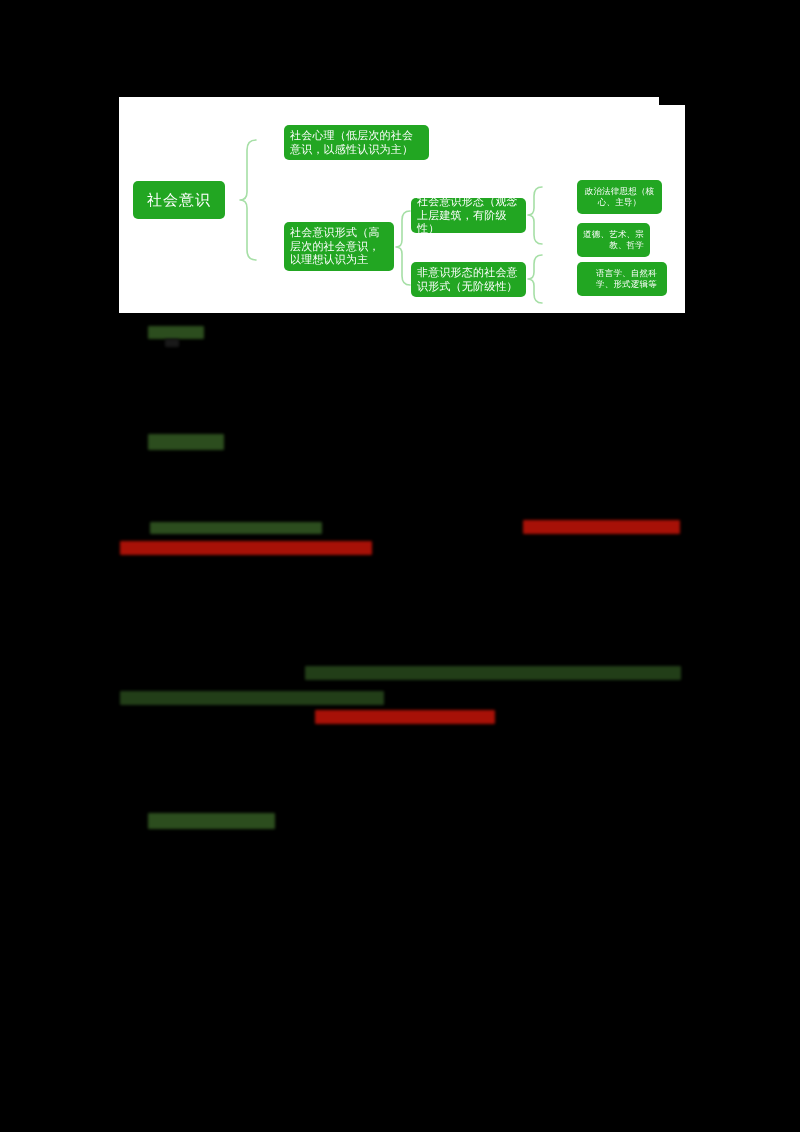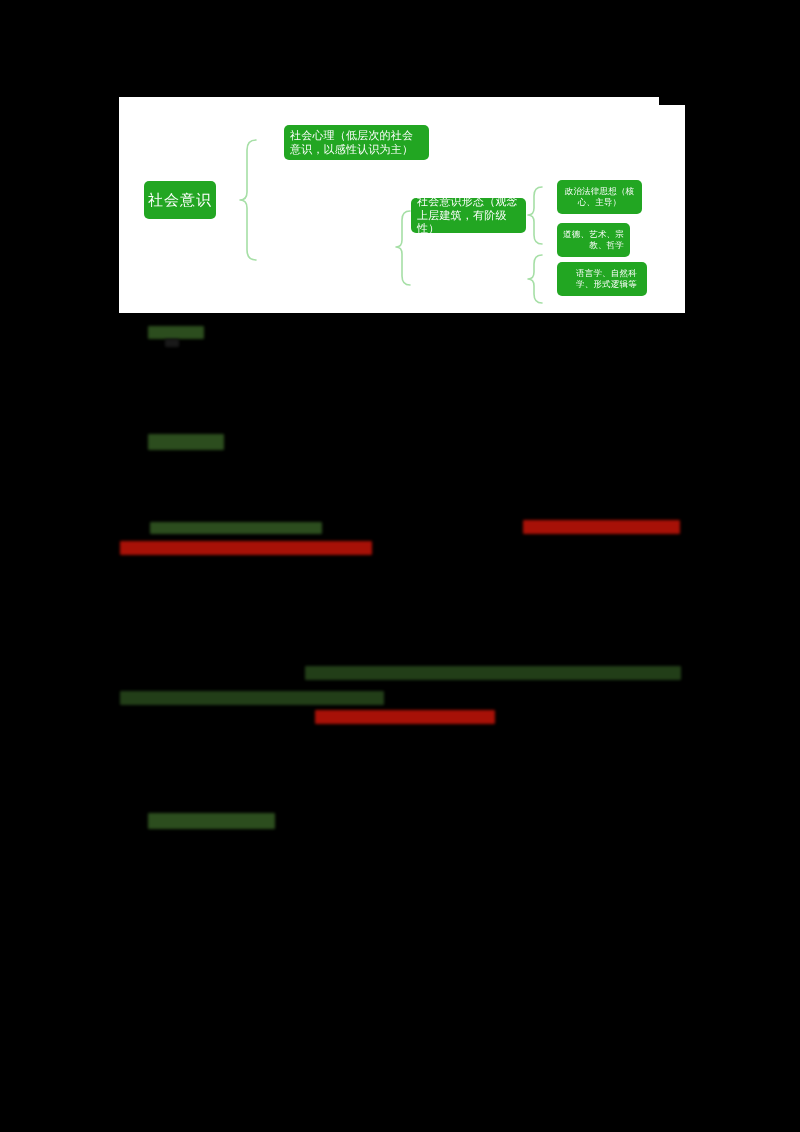--- a/index.html
+++ b/index.html
@@ -59,25 +59,26 @@
     text-align: center;
     letter-spacing: 1px;
   }
   .node-sub {
     font-size: 11px;
     padding: 4px 6px;
   }
   .node-leaf {
     font-size: 8.5px;
     padding: 4px 6px;
+    margin-left: 20px;
   }
   .node-leaf.centered { text-align: center; justify-content: center; }
 
   
-  #node-root      { left: 25px;  top: 84px;  width: 72px;  height: 38px; }
+  #node-root      { left: 14px;  top: 84px;  width: 92px;  height: 38px; }
   #node-psych     { left: 165px; top: 28px;  width: 145px; height: 35px; }
   #node-form      { left: 165px; top: 125px; width: 110px; height: 49px; }
   #node-ideology  { left: 292px; top: 101px; width: 115px; height: 35px; }
   #node-nonideo   { left: 292px; top: 165px; width: 115px; height: 35px; }
   #node-political { left: 438px; top: 83px;  width: 85px;  height: 34px; }
   #node-moral     { left: 438px; top: 126px; width: 73px;  height: 34px; text-align: right; }
   #node-language  { left: 438px; top: 165px; width: 90px;  height: 34px; padding-left: 19px; }
 
   
   #brace-layer {
@@ -122,23 +123,25 @@
 
         <path d="M409 182 q6 0 6 -7 v-8 q0 -9 8 -9
                  M409 182 q6 0 6 7 v8 q0 9 8 9"></path>
       </g>
     </svg>
 
     <div class="node node-root" id="node-root">社会意识</div>
 
     <div class="node node-sub" id="node-psych">社会心理（低层次的社会意识，以感性认识为主）</div>
 
+    <div class="node node-sub" id="node-form">社会意识形式（高层次的社会意识，以理想认识为主</div>
 
     <div class="node node-sub" id="node-ideology">社会意识形态（观念上层建筑，有阶级性）</div>
 
+    <div class="node node-sub" id="node-nonideo">非意识形态的社会意识形式（无阶级性）</div>
 
     <div class="node node-leaf centered" id="node-political">政治法律思想（核心、主导）</div>
 
     <div class="node node-leaf" id="node-moral">道德、艺术、宗教、哲学</div>
 
     <div class="node node-leaf" id="node-language">语言学、自然科学、形式逻辑等</div>
   </div>
 
   <div id="redacted-body">
       <div class="redacted green" style="left: 148px; top: 326px; width: 56px; height: 13px;"></div>

